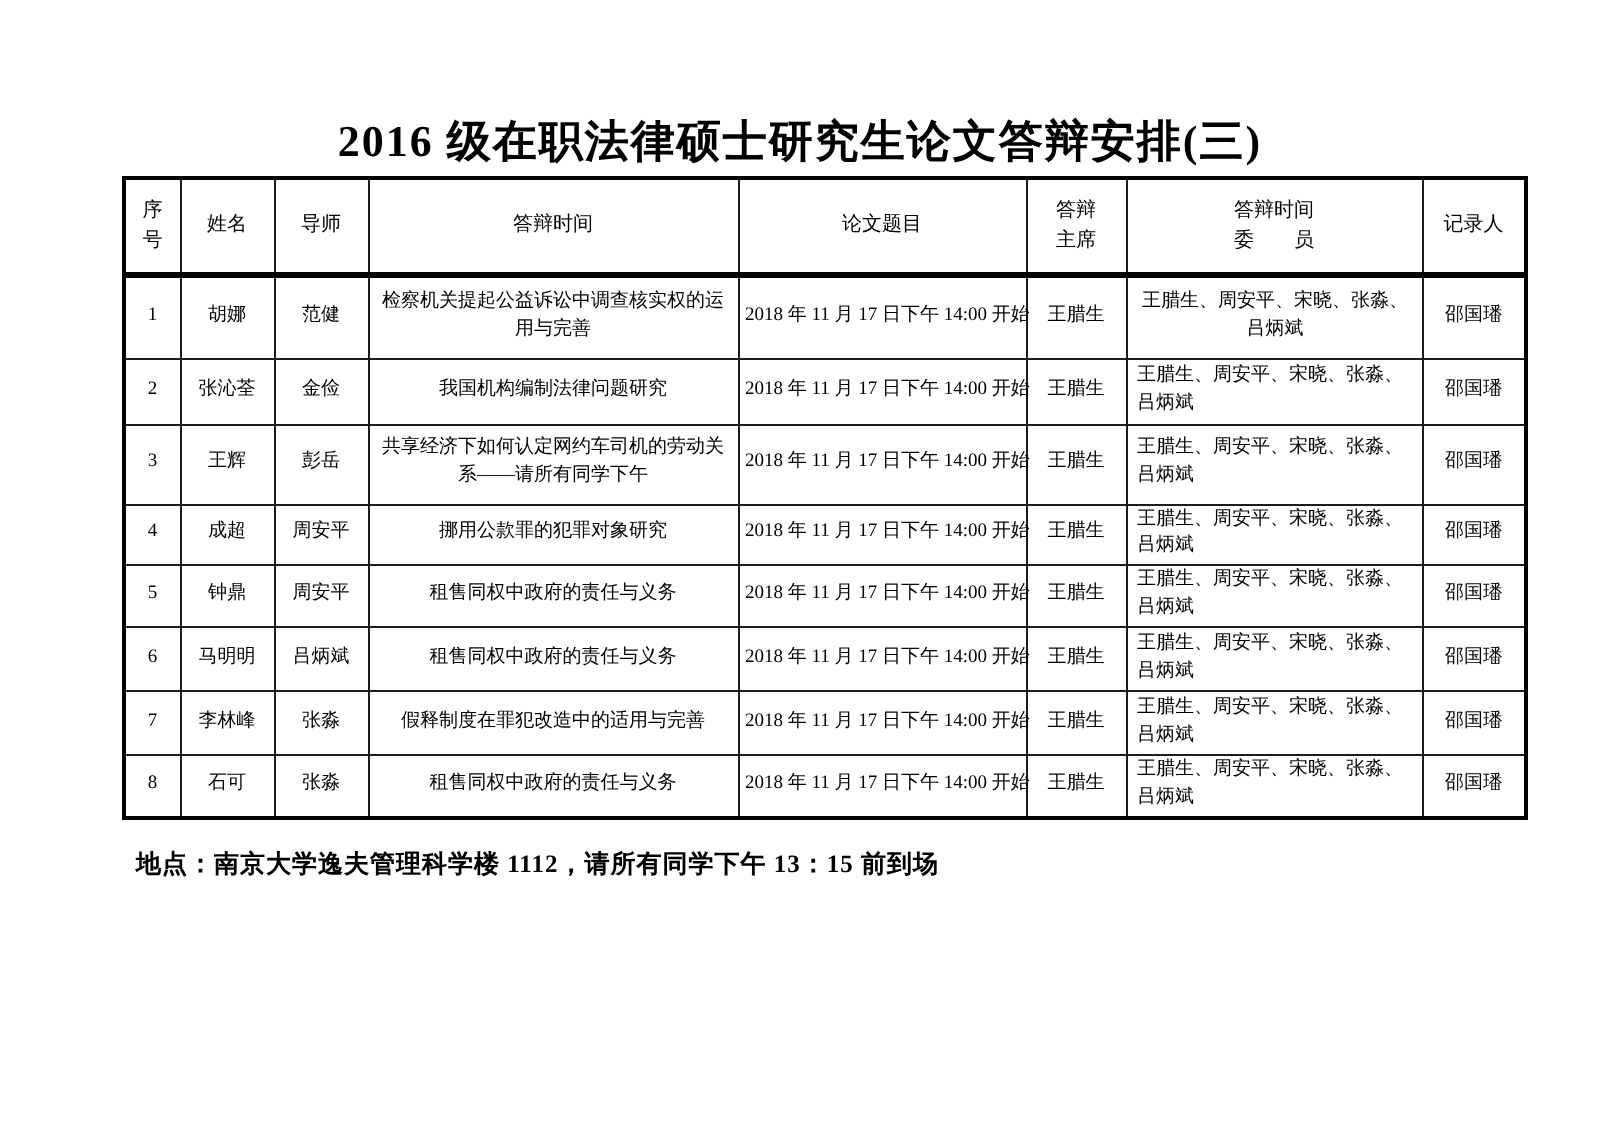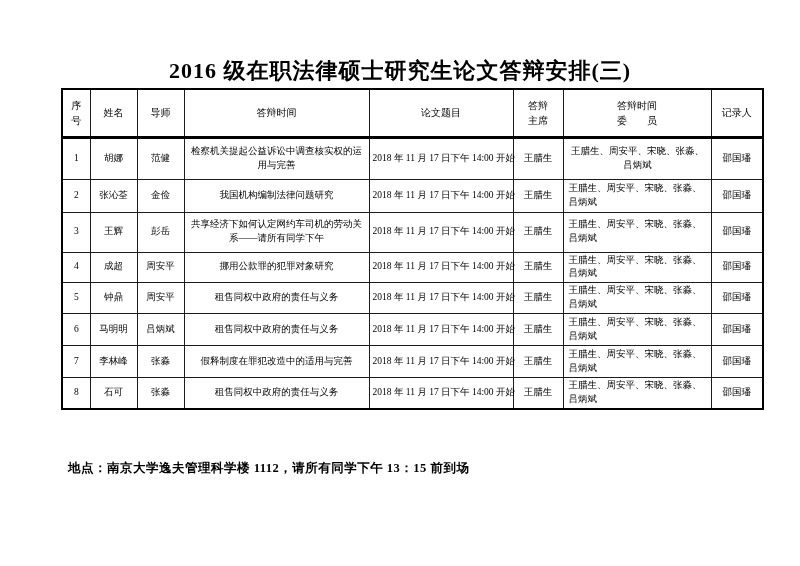--- a/index.html
+++ b/index.html
@@ -48,21 +48,20 @@
   tbody tr:nth-child(1) td.cell-committee { text-align: center; }
 
   .two-line div { line-height: 1.5; }
 
   .footer-note {
     position: absolute;
     left: 68px; top: 424px;
     font-size: 12.5px;
     font-weight: bold;
     letter-spacing: 0.5px;
-    margin-top: 36px;
   }
 </style>
 </head>
 <body>
 
 <h1 class="page-title">2016 级在职法律硕士研究生论文答辩安排(三)</h1>
 
 <table class="defense-table">
   <colgroup>
     <col style="width:28px">

